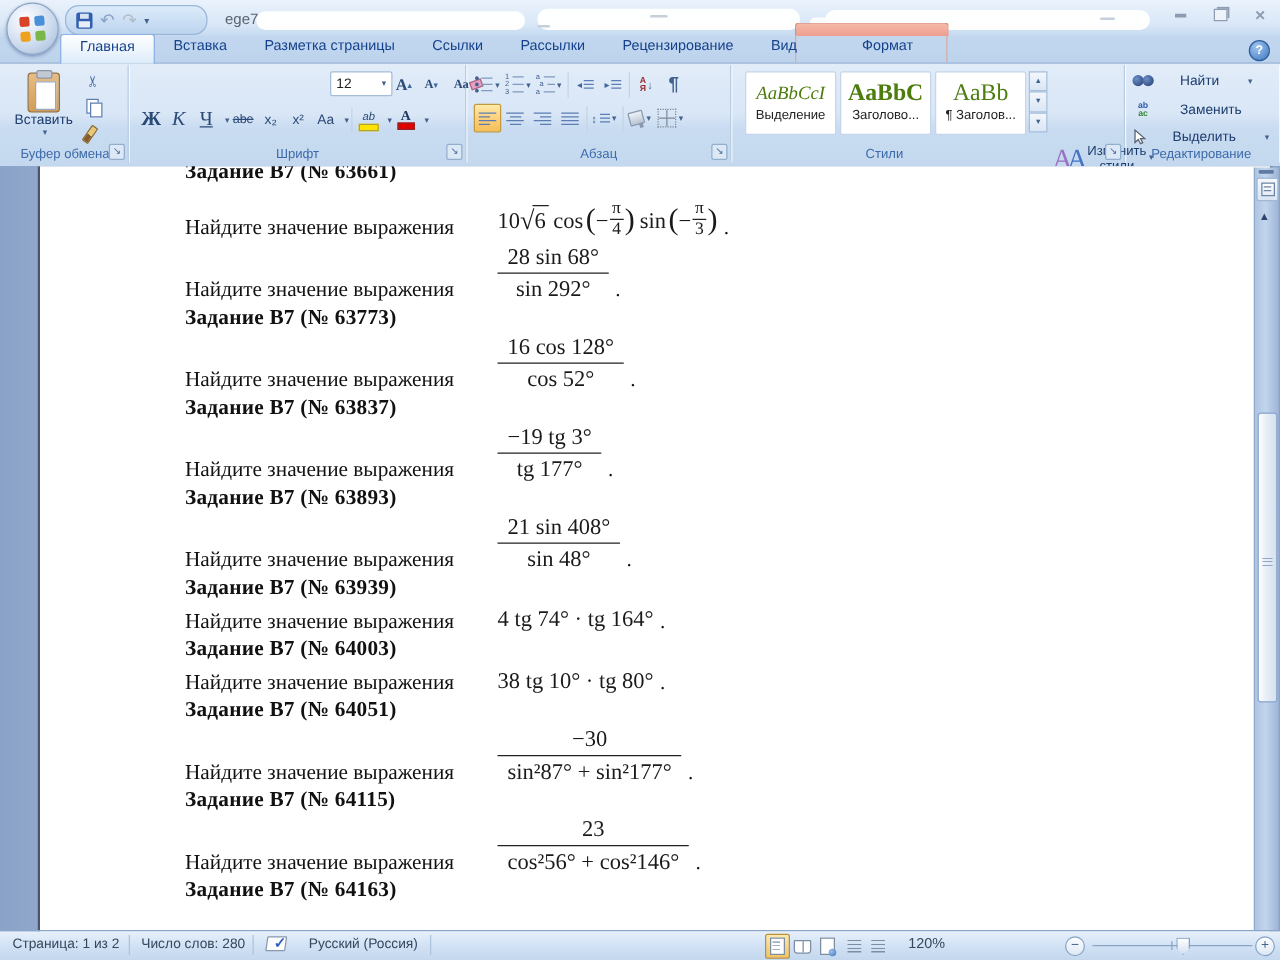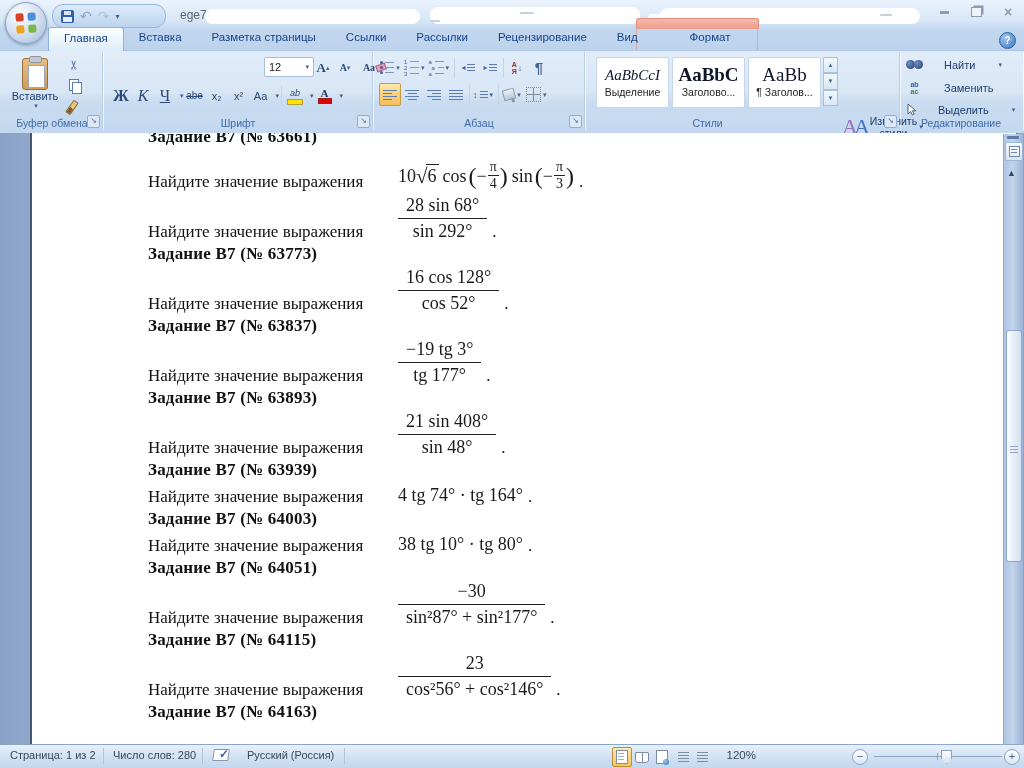--- a/index.html
+++ b/index.html
@@ -136,21 +136,21 @@
                linear-gradient(#7f8b9b,#7f8b9b) center/1px 13px no-repeat;}
   .indent-icon{display:inline-flex;align-items:center;gap:1px;}
   .ind-lines{display:inline-flex;flex-direction:column;gap:2px;}
   .ind-lines i{width:8px;height:1px;background:#5b7db3;}
   .ind-arrow{font-size:8px;color:#3f67a0;}
 
   
   #g-styles{left:586px;width:313px;}
   .style-card{position:absolute;top:5px;width:71px;height:49px;background:#fff;border:1px solid #c5d6ea;border-radius:2px;
     display:flex;flex-direction:column;align-items:center;justify-content:center;gap:3px;}
-  .style-prev{font-family:"Liberation Serif",serif;font-size:15px;color:#0f172a;line-height:16px;white-space:nowrap;}
+  .style-prev{font-family:"Liberation Serif",serif;font-size:15px;color:#4d7c0f;line-height:16px;white-space:nowrap;}
   .style-name{font-size:10.5px;color:#222;white-space:nowrap;}
   #style-scroll{position:absolute;left:237px;top:5px;width:15px;height:49px;display:flex;flex-direction:column;}
   .ss-btn{flex:1;border:1px solid #a9c0dc;background:linear-gradient(#f2f7fc,#d9e6f4);font-size:6px;color:#44628e;
     display:flex;align-items:center;justify-content:center;}
   #change-styles{position:absolute;left:256px;top:3px;width:52px;height:64px;display:flex;
     align-items:center;font-size:10.5px;color:#1d3d6e;text-align:center;line-height:12px;margin-top:40px;}
   .AA-icon{font-family:"Liberation Serif",serif;font-size:22px;line-height:24px;}
   .AA-icon .a1{color:#9a6fc4;} .AA-icon .a2{color:#4472c4;margin-left:-4px;}
 
   

